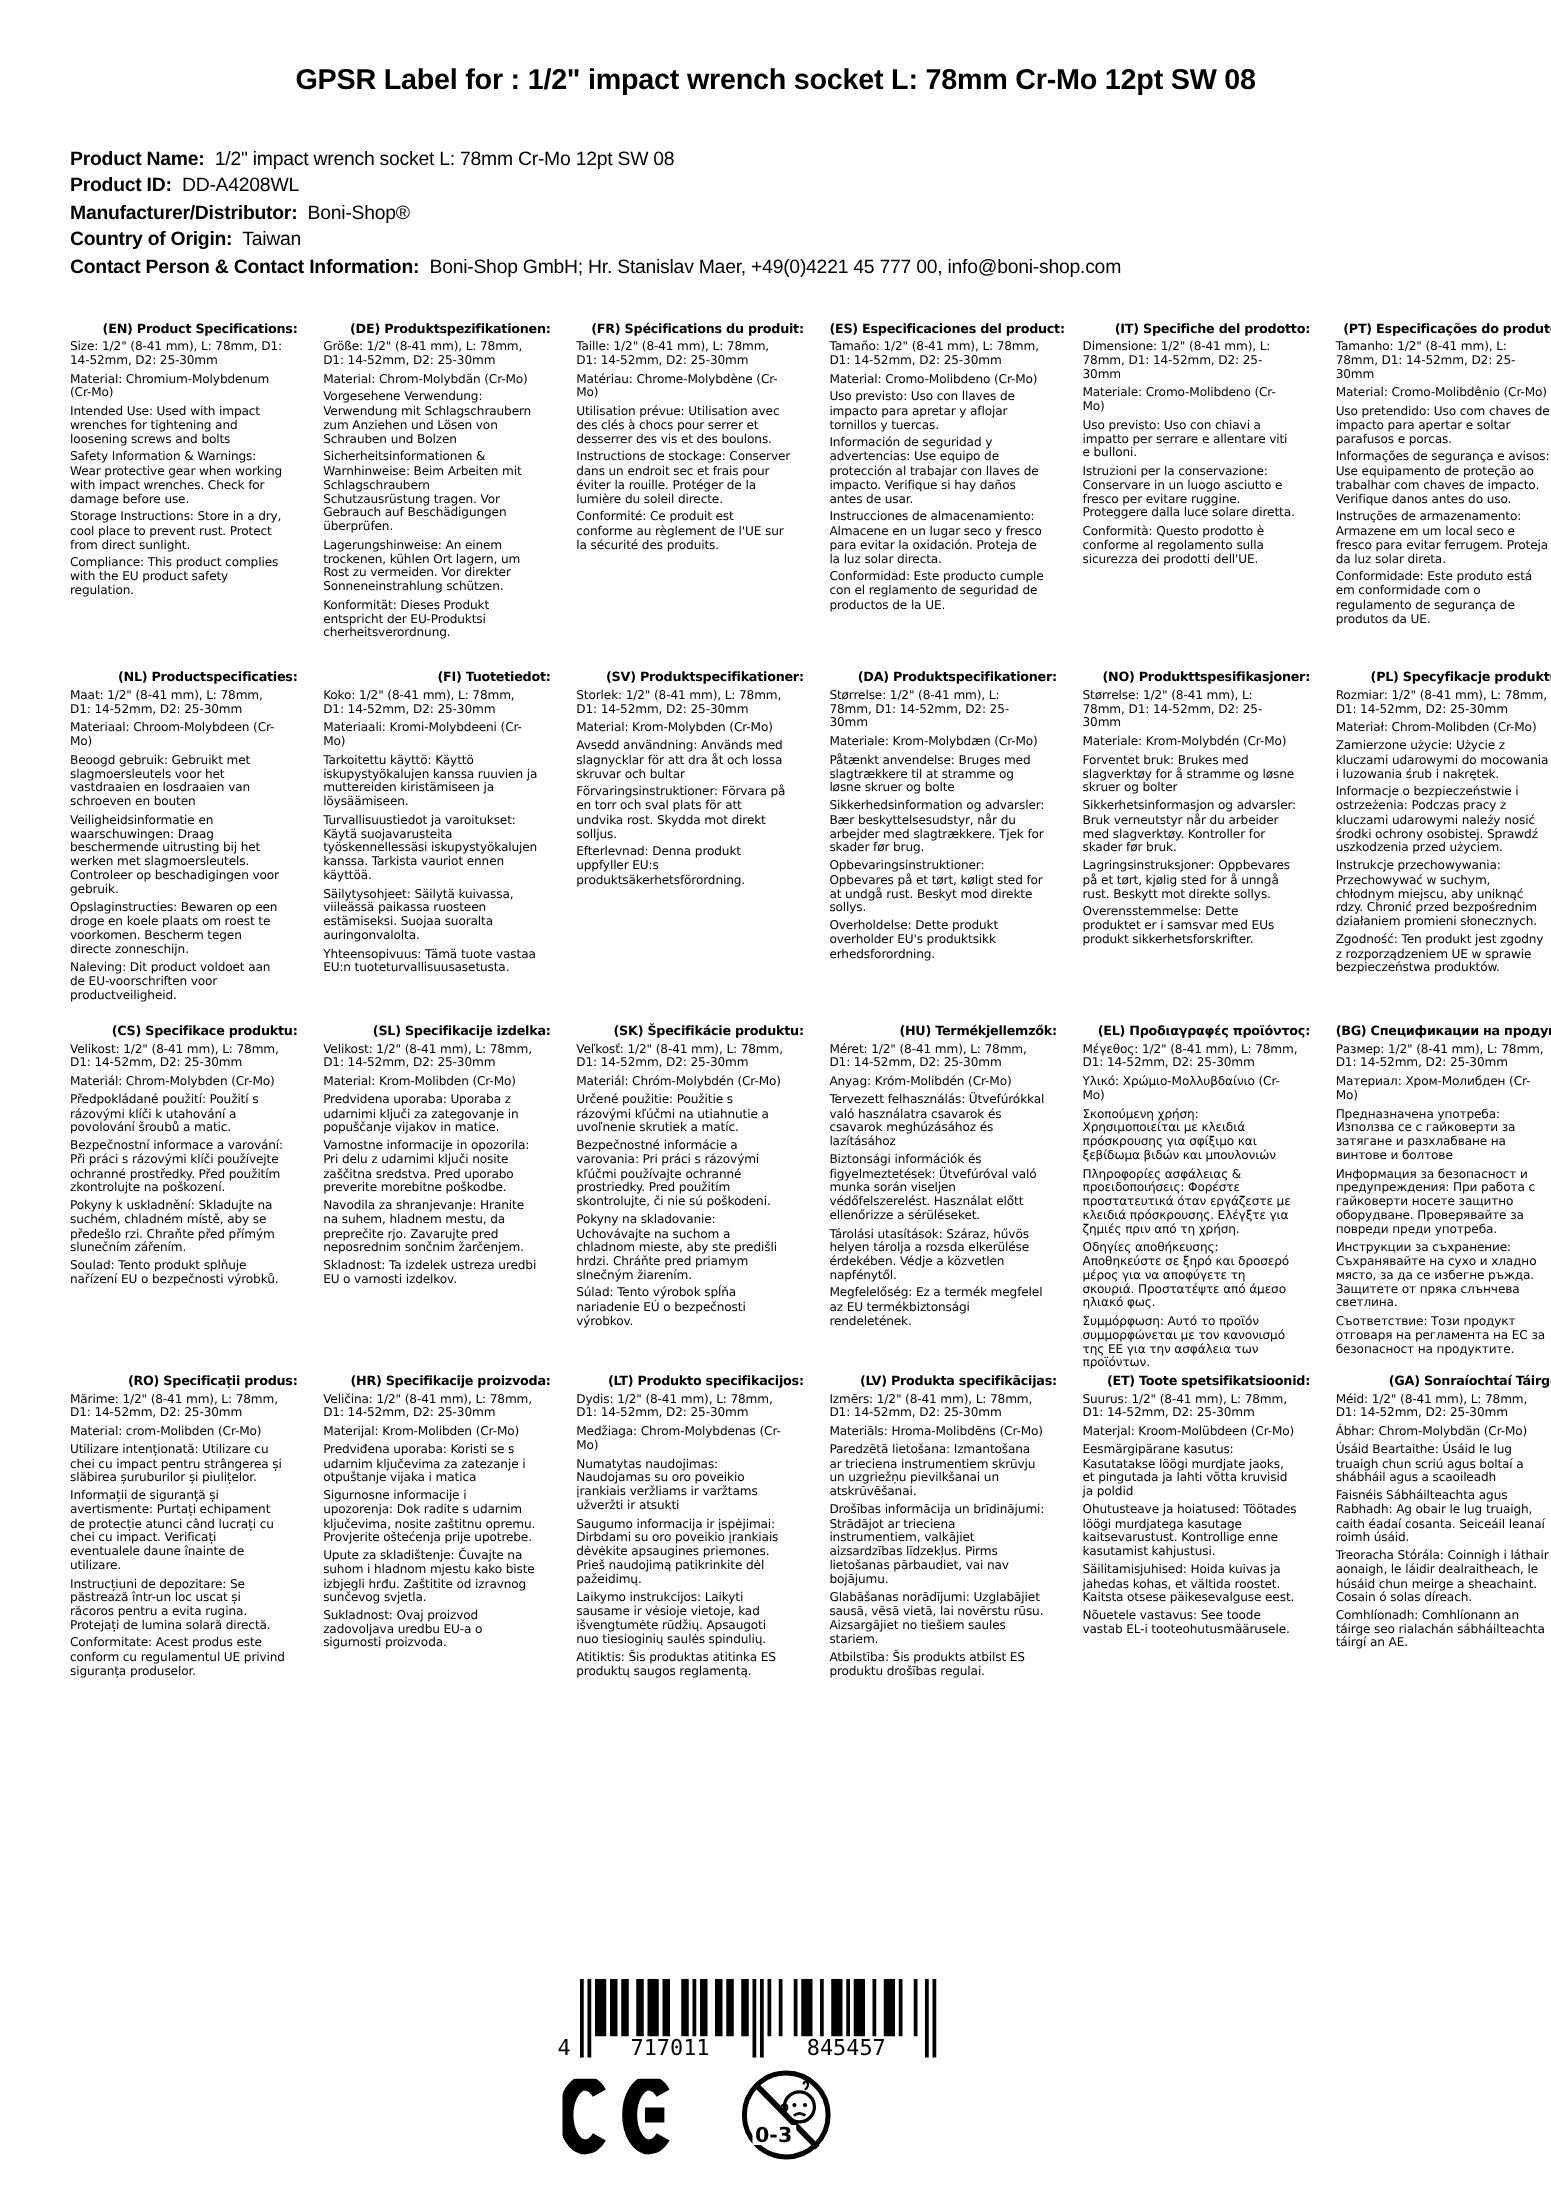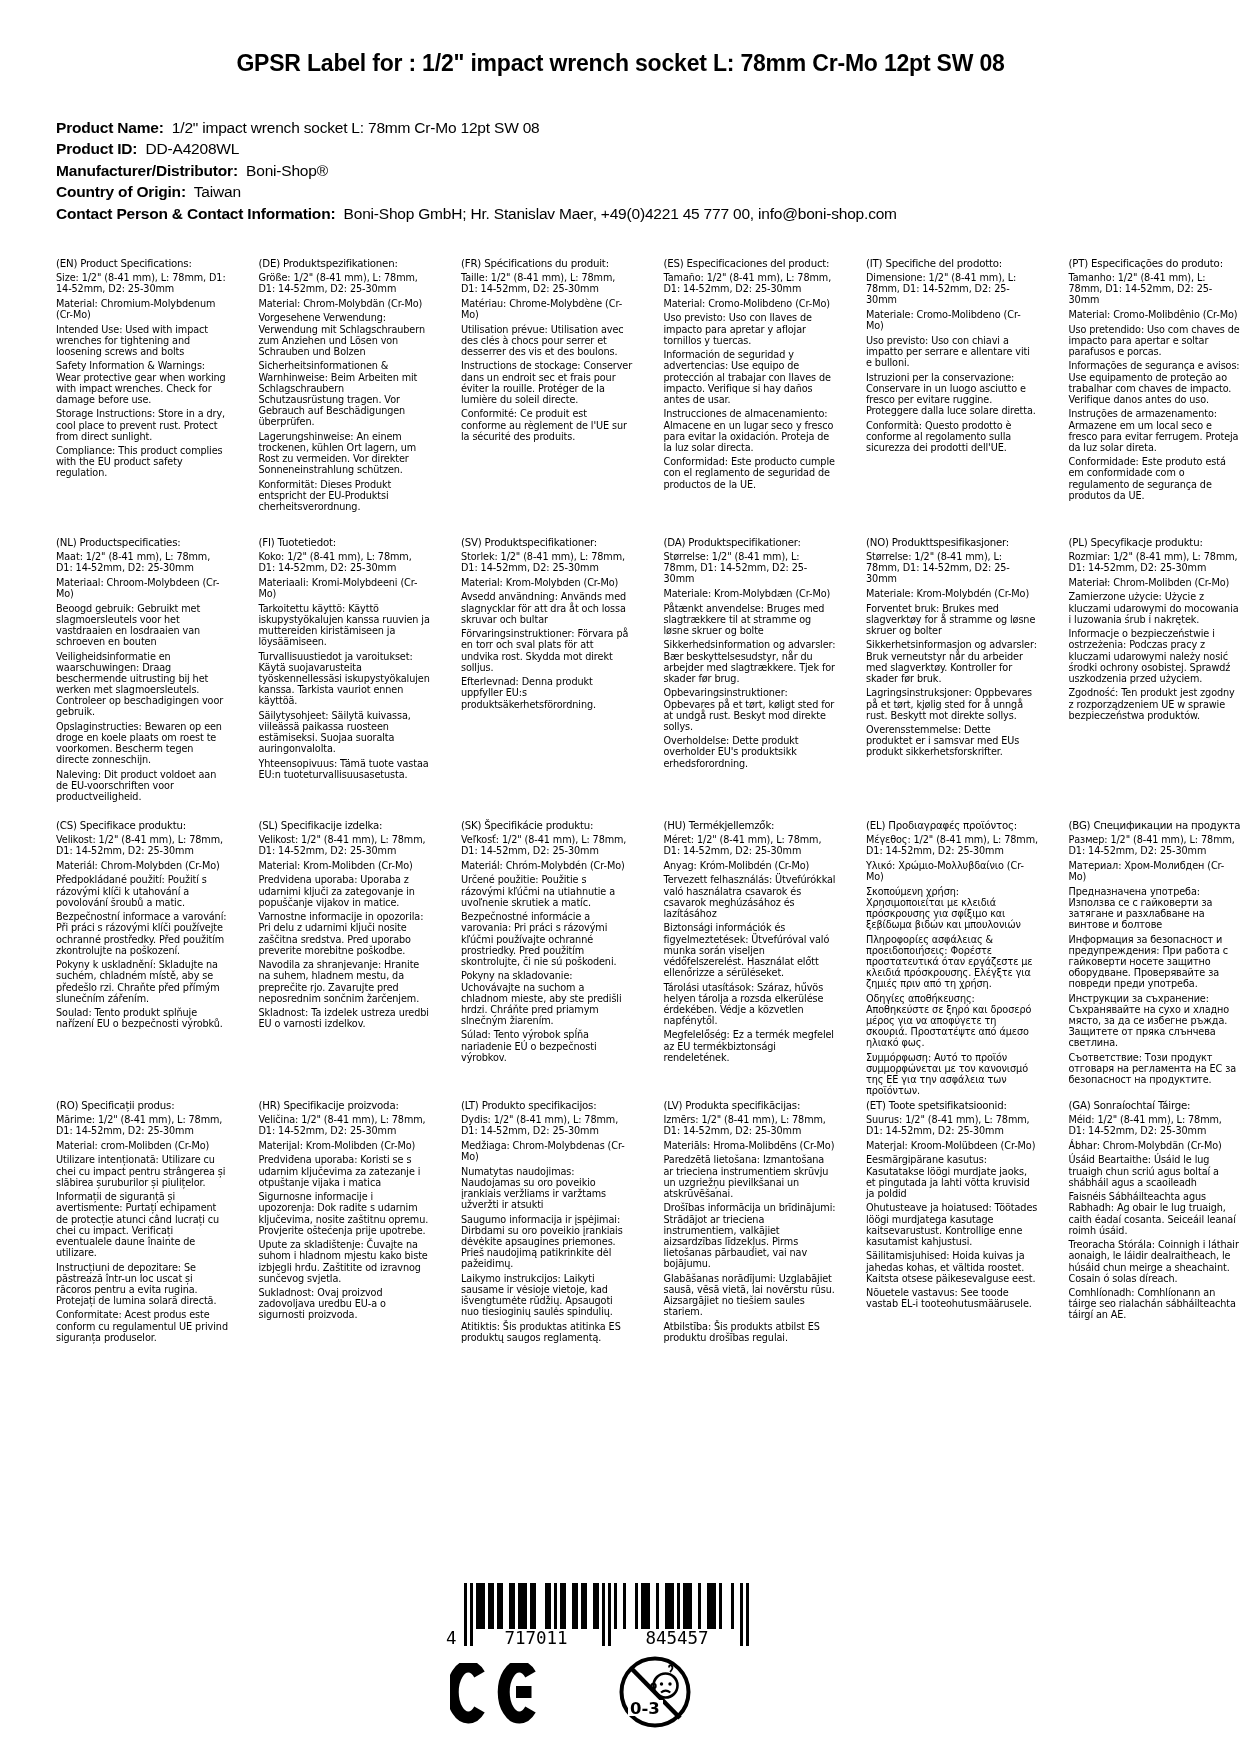--- a/index.html
+++ b/index.html
@@ -22,30 +22,30 @@
   .info .lbl{font-weight:bold;}
   .info .val{font-weight:normal;}
   .spec-row{
     position:absolute;left:56px;width:1200px;
     display:grid;grid-template-columns:repeat(6,182px);column-gap:20.5px;
     align-items:start;
   }
   #row-0{top:258px;} #row-1{top:537px;} #row-2{top:820px;} #row-3{top:1100px;}
   .block{width:182px;}
   .block .bt{
-    font-size:10.2px;font-weight:normal;white-space:nowrap;
-    margin:0 0 3px 0;letter-spacing:-0.2px;
+    font-size:10.2px;font-weight:bold;white-space:nowrap;
+    margin:0 0 3px 0;letter-spacing:-0.2px;text-align:right;
   }
   .block p{
     font-size:9.7px;line-height:11.1px;margin:0 0 3.6px 0;
     max-width:172px;letter-spacing:-0.1px;
   }
   .barcode-wrap{position:absolute;left:444px;top:1583px;}
   .ce-wrap{position:absolute;left:450px;top:1663px;}
-  .age-wrap{position:absolute;left:618px;top:1655px;}
+  .age-wrap{position:absolute;left:592px;top:1655px;}
   svg text.bc-digit{
     font-family:"DejaVu Sans Mono",monospace;font-size:17.5px;fill:#000;
   }
   svg text.age-label{
     font-family:"DejaVu Sans",sans-serif;font-size:16.5px;fill:#000;font-weight:bold;
   }
 </style>
 </head>
 <body>
 
@@ -157,20 +157,21 @@
       <p>Sikkerhetsinformasjon og advarsler: Bruk verneutstyr når du arbeider med slagverktøy. Kontroller for skader før bruk.</p>
       <p>Lagringsinstruksjoner: Oppbevares på et tørt, kjølig sted for å unngå rust. Beskytt mot direkte sollys.</p>
       <p>Overensstemmelse: Dette produktet er i samsvar med EUs produkt sikkerhetsforskrifter.</p>
     </div>
     <div class="block">
       <div class="bt">(PL) Specyfikacje produktu:</div>
       <p>Rozmiar: 1/2" (8-41 mm), L: 78mm, D1: 14-52mm, D2: 25-30mm</p>
       <p>Materiał: Chrom-Molibden (Cr-Mo)</p>
       <p>Zamierzone użycie: Użycie z kluczami udarowymi do mocowania i luzowania śrub i nakrętek.</p>
       <p>Informacje o bezpieczeństwie i ostrzeżenia: Podczas pracy z kluczami udarowymi należy nosić środki ochrony osobistej. Sprawdź uszkodzenia przed użyciem.</p>
+      <p>Instrukcje przechowywania: Przechowywać w suchym, chłodnym miejscu, aby uniknąć rdzy. Chronić przed bezpośrednim działaniem promieni słonecznych.</p>
       <p>Zgodność: Ten produkt jest zgodny z rozporządzeniem UE w sprawie bezpieczeństwa produktów.</p>
     </div>
   </div>
 <div class="spec-row" id="row-2">
     <div class="block">
       <div class="bt">(CS) Specifikace produktu:</div>
       <p>Velikost: 1/2" (8-41 mm), L: 78mm, D1: 14-52mm, D2: 25-30mm</p>
       <p>Materiál: Chrom-Molybden (Cr-Mo)</p>
       <p>Předpokládané použití: Použití s rázovými klíči k utahování a povolování šroubů a matic.</p>
       <p>Bezpečnostní informace a varování: Při práci s rázovými klíči používejte ochranné prostředky. Před použitím zkontrolujte na poškození.</p>

